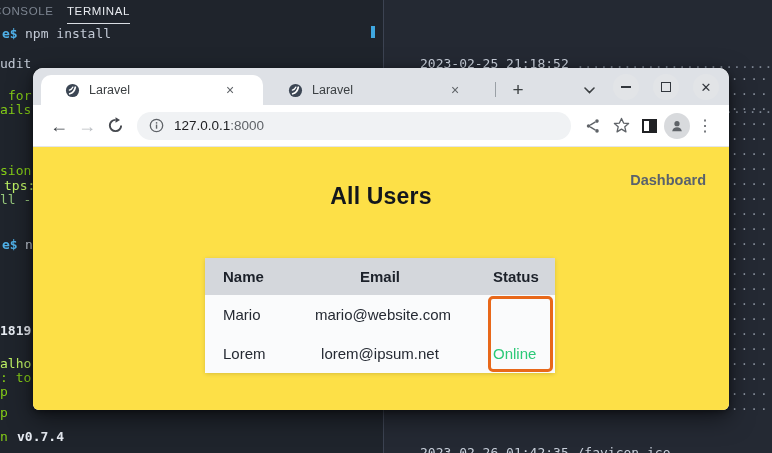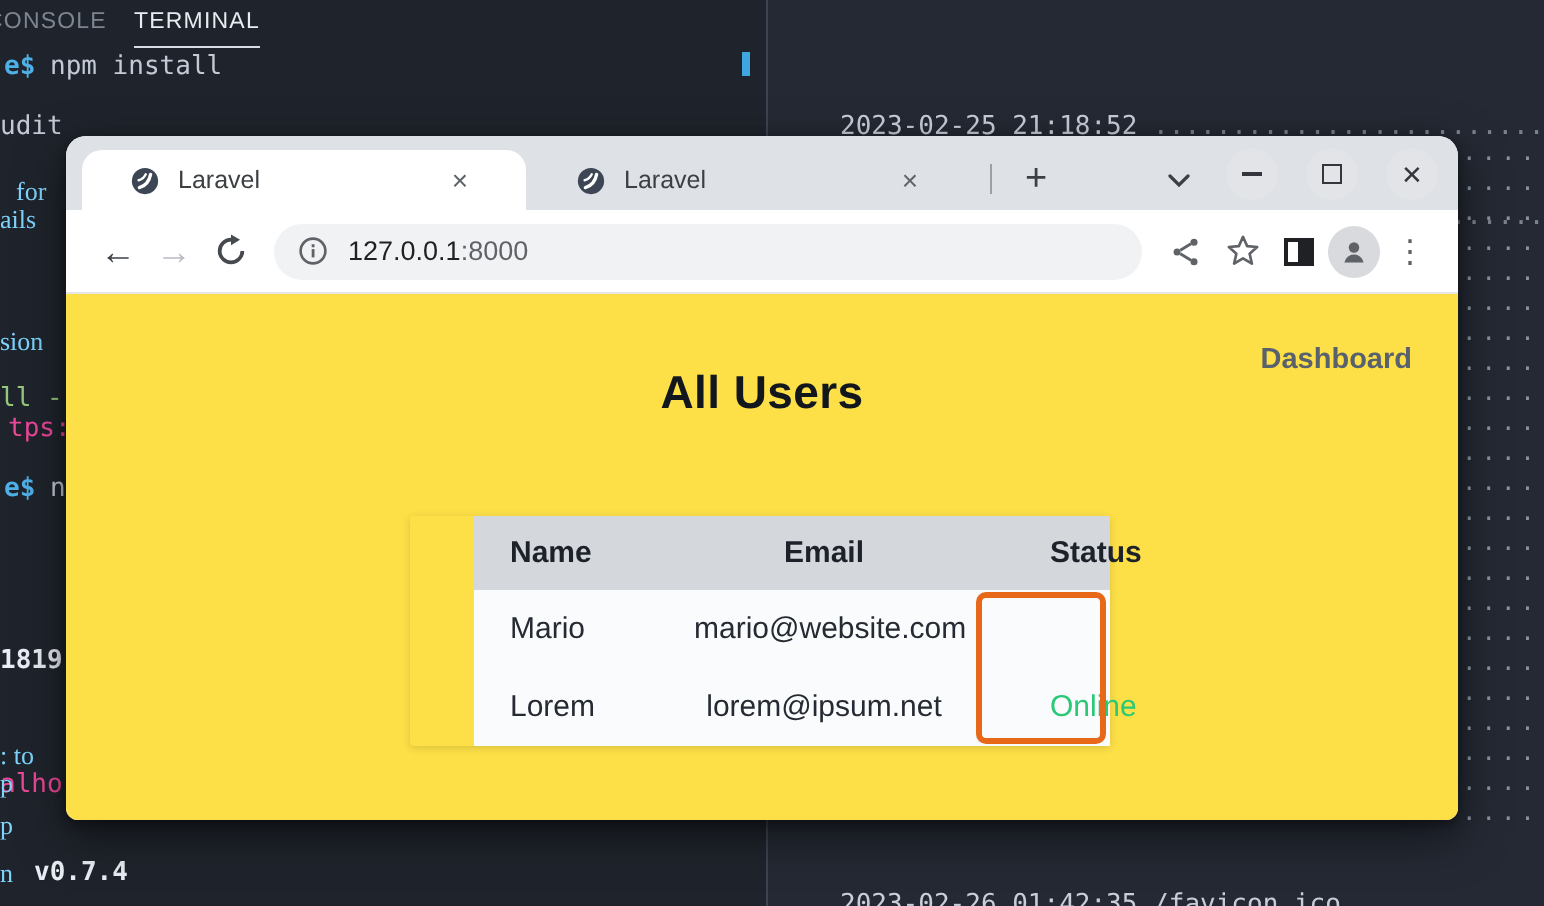--- a/index.html
+++ b/index.html
@@ -7,23 +7,23 @@
   body { position:relative; overflow:hidden; background:#1f242c; font-family:"Liberation Sans", sans-serif; }
 
   
   .right-panel { position:absolute; left:383px; top:0; width:389px; height:453px; background:#242933; }
   .panel-divider { position:absolute; left:383px; top:0; width:1px; height:453px; background:#3c4352; }
   .vtab { position:absolute; top:5px; font-size:11.5px; letter-spacing:.6px; font-family:"Liberation Sans",sans-serif; }
   .vtab.console { left:-7px; color:#7d8591; }
   .vtab.terminal { left:67px; color:#e8ebf0; padding-bottom:6px; border-bottom:1px solid #d9dde3; }
   .frag { position:absolute; font:13px "DejaVu Sans Mono", monospace; white-space:pre; }
   .c-blue   { color:#4fb0e8; font-weight:bold; }
-  .c-cyan   { color:#ec4899;margin-top:29px; }
+  .c-cyan   { color:#bef264; }
   .c-green  { color:#96c77c; }
-  .c-dim    { color:#7dd3fc;font-family:Liberation Serif, serif; }
+  .c-dim    { color:#84cc16; }
   .c-light  { color:#c3cad6; }
   .c-bright { color:#e9edf4; font-weight:bold; }
   .cursor-bar { position:absolute; left:371px; top:26px; width:4px; height:12px; background:#3fa7e0; }
 
   .logline { position:absolute; white-space:pre; font:13px "DejaVu Sans Mono", monospace; line-height:15px; }
   .logline .t { color:#c8cfda; }
   .logline .p { color:#c8cfda; }
   .logline .dots { color:#7b8390; }
   #log-top { left:420px; top:26px; }
   #log-bottom { left:420px; top:415px; }
@@ -71,21 +71,21 @@
             align-items:center; justify-content:center; }
   .kebab { font-size:16px; color:#5f6368; letter-spacing:0; }
 
   .content { position:relative; height:263px; background:#fde047; }
   .dash-link { position:absolute; top:25px; right:23px; font-size:14.5px; font-weight:bold; color:#59616d; }
   .page-title { position:absolute; top:36px; left:0; width:100%; text-align:center;
                 font-size:23px; font-weight:600; color:#12161d; letter-spacing:.2px; }
 
   .users-table { position:absolute; left:172px; top:111px; width:350px; border-radius:2px;
                  box-shadow:0 1px 4px rgba(0,0,0,.15); font-size:15px; }
-  .trow { display:grid; grid-template-columns:110px 130px 110px; align-items:center;margin-left:32px; }
+  .trow { display:grid; grid-template-columns:110px 130px 110px; align-items:center; }
   .trow.head { height:37px; background:#d4d7dc; font-weight:bold; color:#1c212a; }
   .trow.body { height:39px; background:#fafbfc; color:#252a33; }
   .cell.c1 { padding-left:18px; }
   .cell.c2 { text-align:center; }
   .cell.c3 { padding-left:48px; }
   .st-offline { color:#8d949f; }
   .st-online  { color:#2bc977; }
   .annotation-box { position:absolute; left:455px; top:149px; width:65px; height:76px;
                     border:3px solid #e8681a; border-radius:5px; }
 </style>

